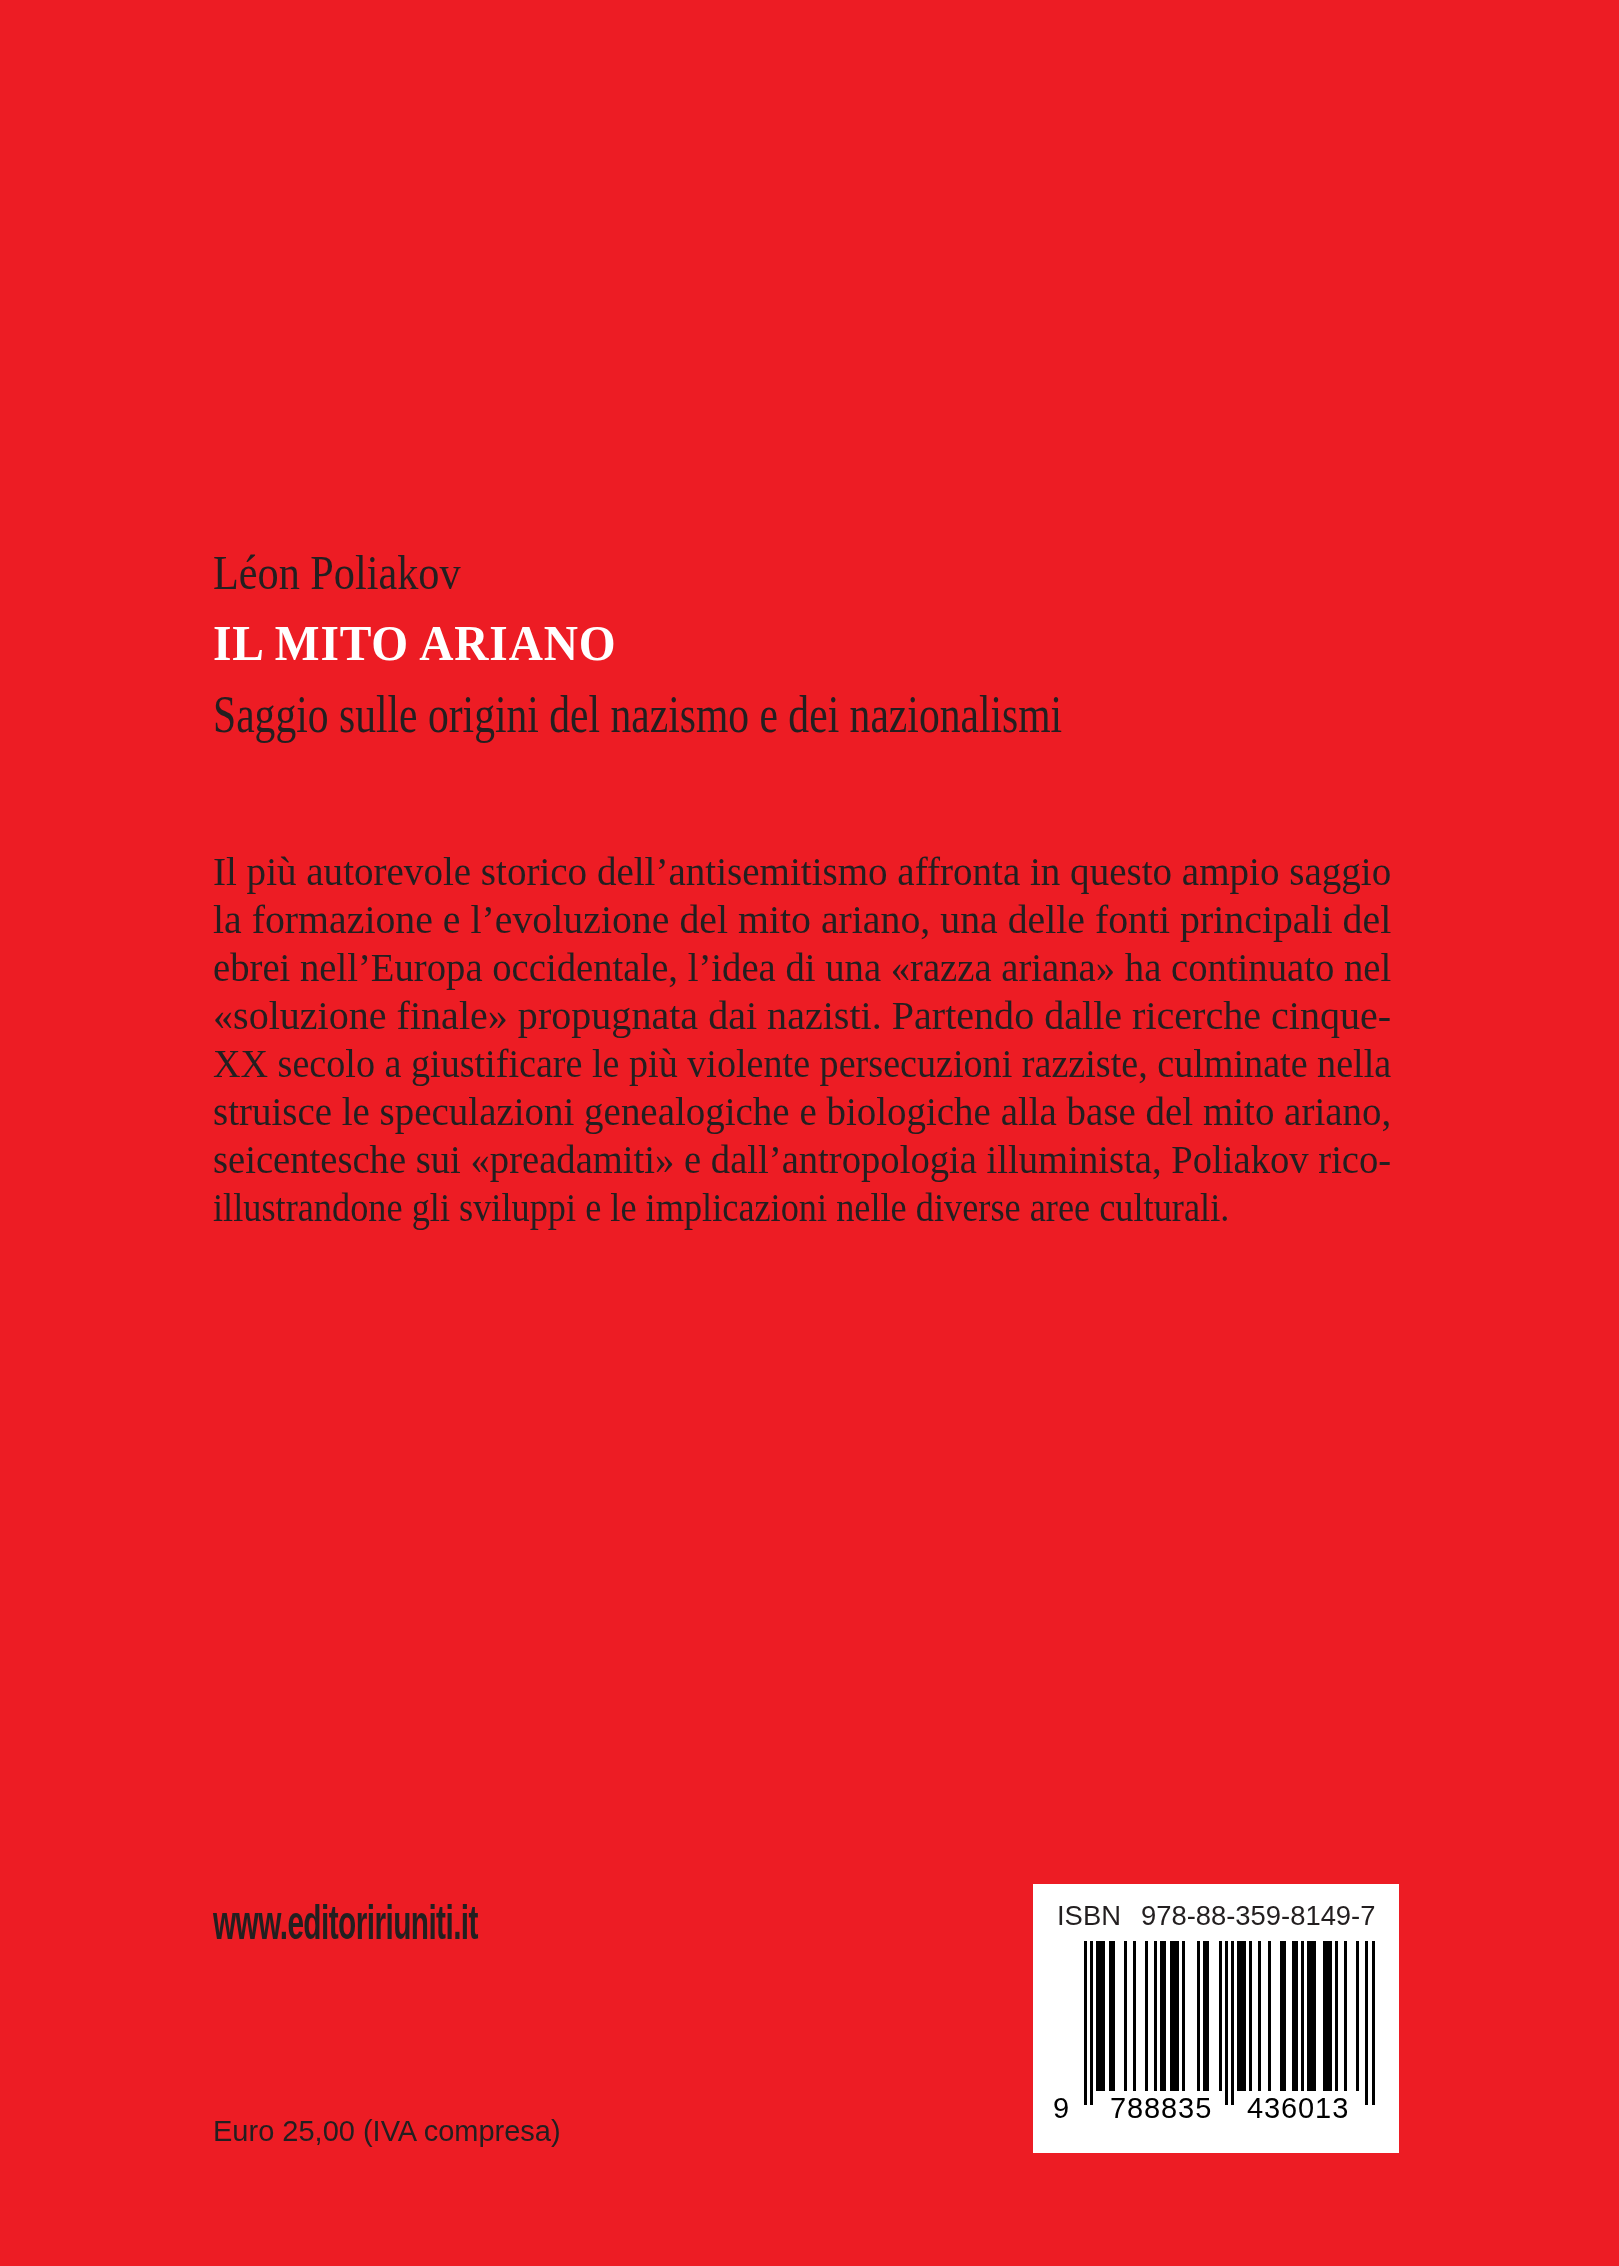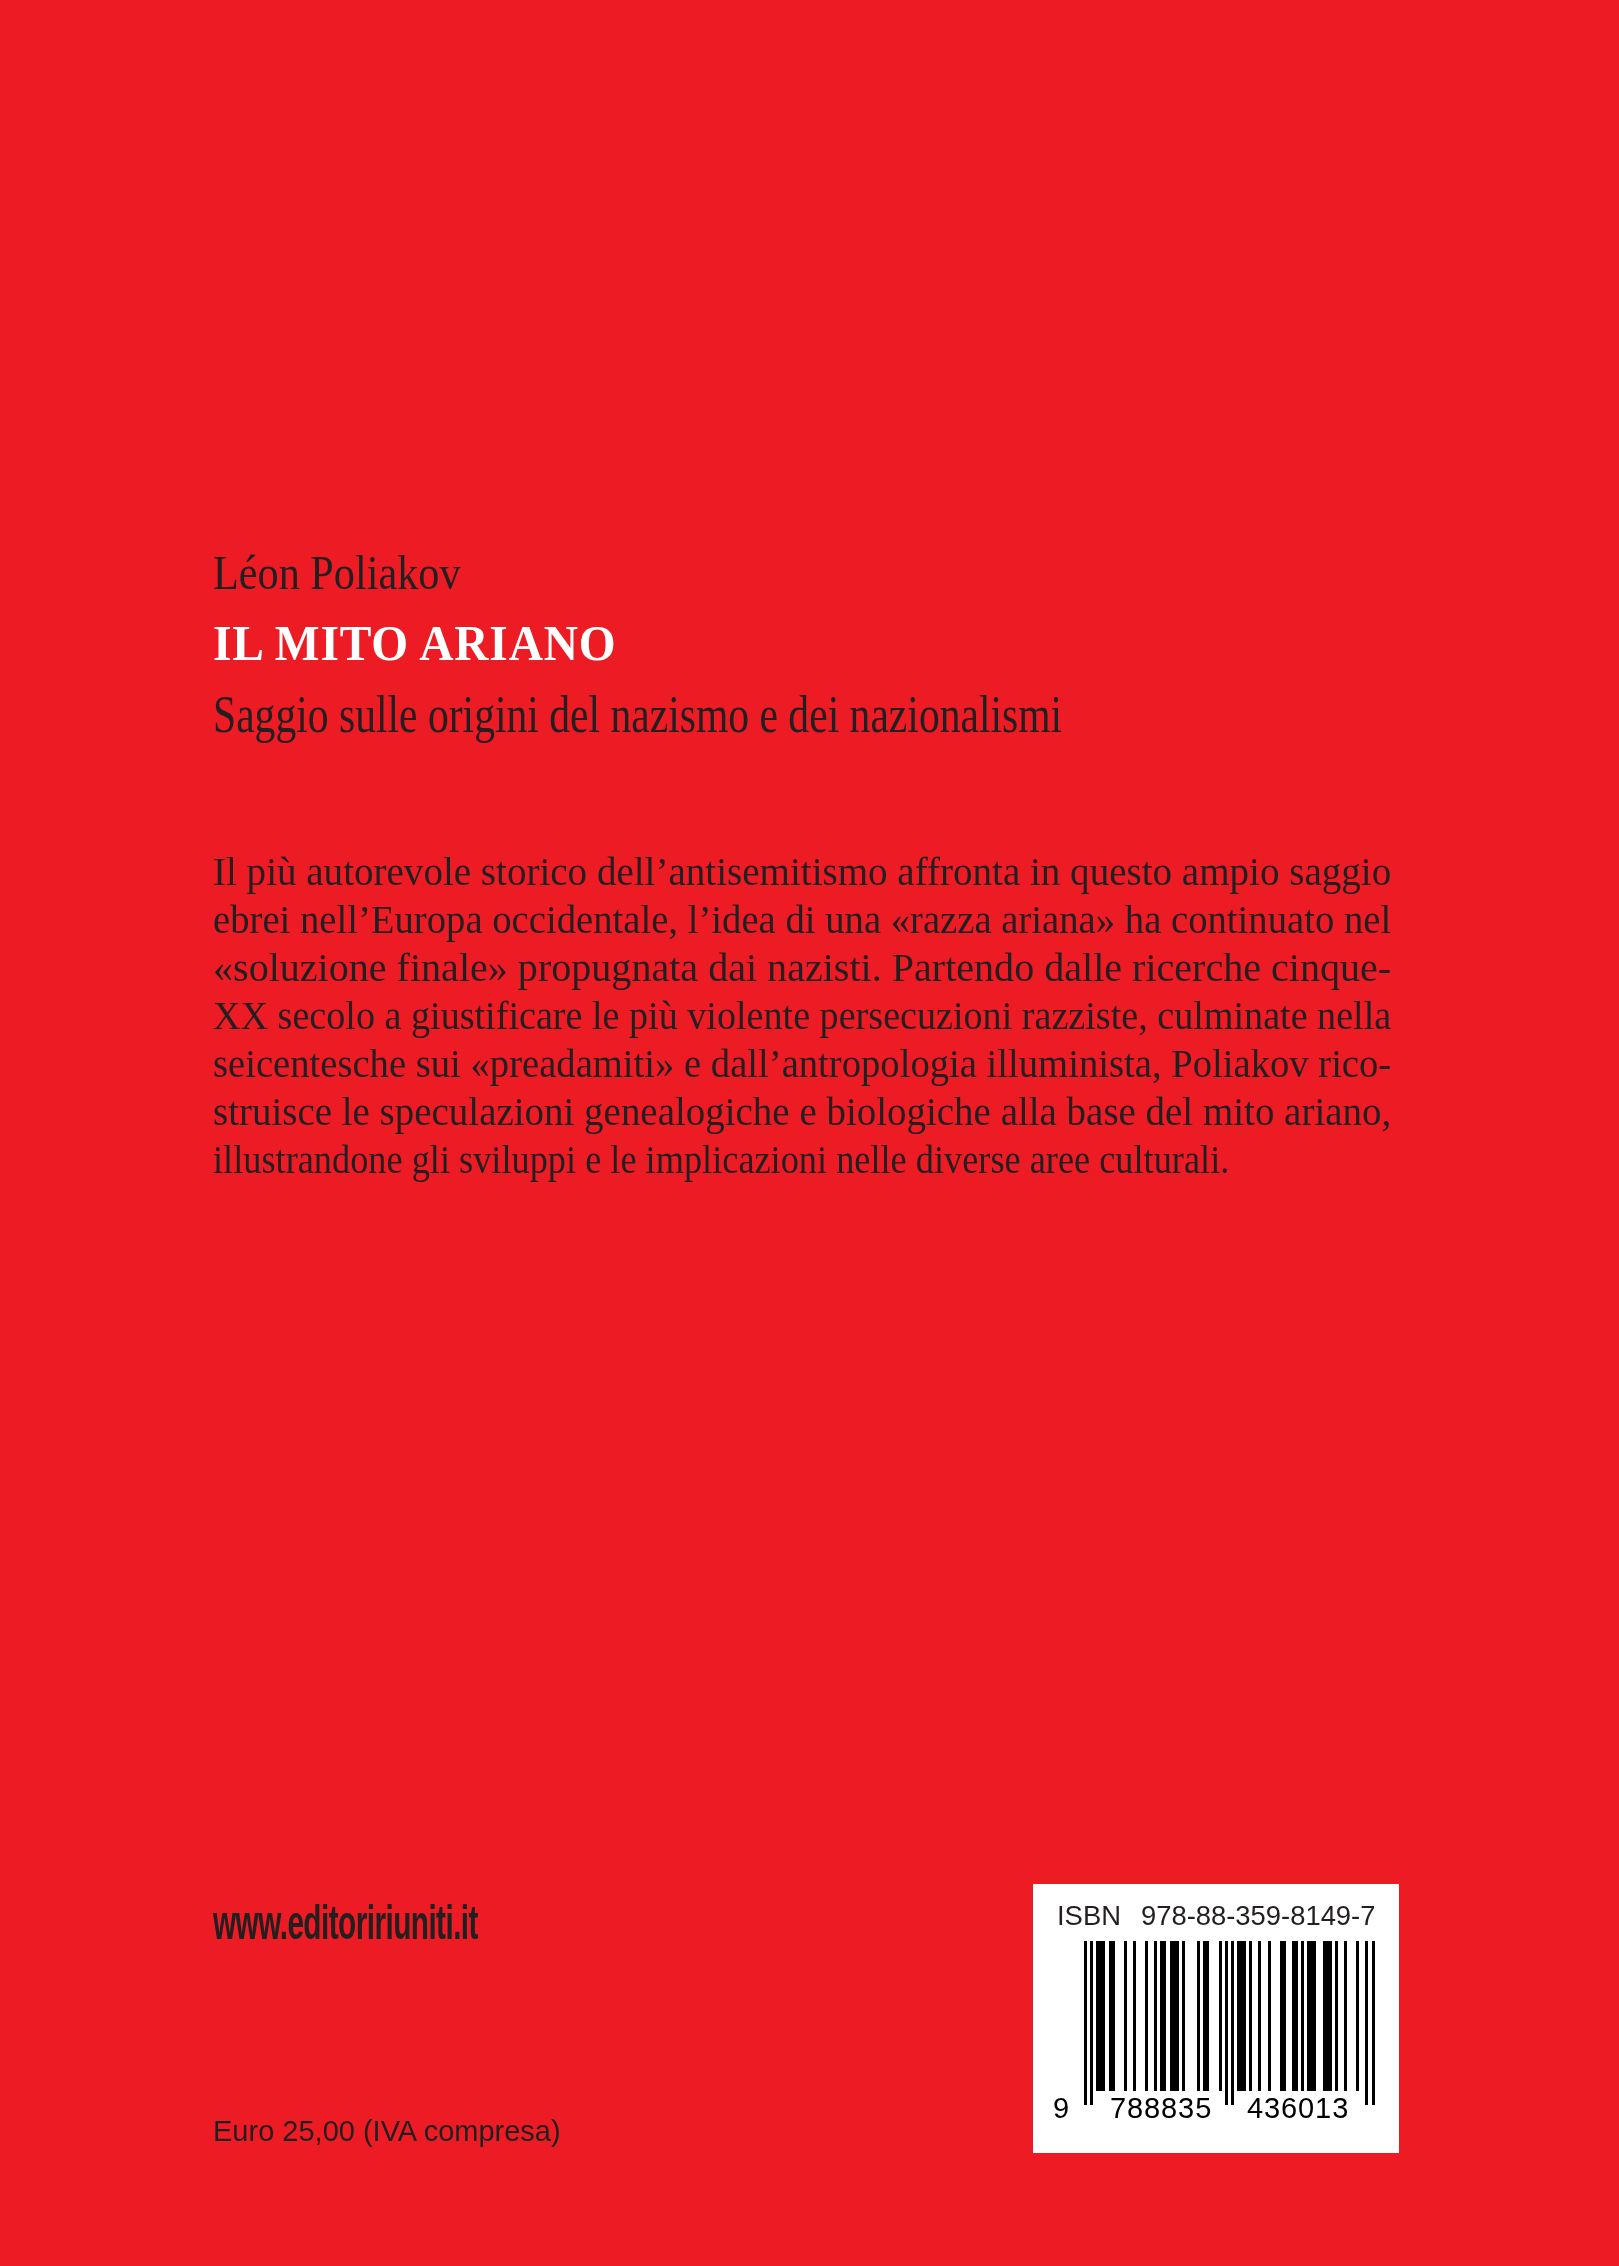--- a/index.html
+++ b/index.html
@@ -77,25 +77,26 @@
 <body>
 
 <div>
 
   <div class="author serif">Léon Poliakov</div>
   <div class="title serif">IL MITO ARIANO</div>
   <div class="subtitle serif">Saggio sulle origini del nazismo e dei nazionalismi</div>
 
   <div class="blurb serif">
     <div class="blurb-line"><span style="transform: scaleX(0.9763);">Il più autorevole storico dell’antisemitismo affronta in questo ampio saggio</span></div>
+    <div class="blurb-line"><span style="transform: scaleX(0.9951);">la formazione e l’evoluzione del mito ariano, una delle fonti principali del</span></div>
     <div class="blurb-line"><span style="transform: scaleX(0.9671);">ebrei nell’Europa occidentale, l’idea di una «razza ariana» ha continuato nel</span></div>
     <div class="blurb-line"><span style="transform: scaleX(1.0017);">«soluzione finale» propugnata dai nazisti. Partendo dalle ricerche cinque-</span></div>
     <div class="blurb-line"><span style="transform: scaleX(0.9531);">XX secolo a giustificare le più violente persecuzioni razziste, culminate nella</span></div>
+    <div class="blurb-line"><span style="transform: scaleX(0.9741);">struisce le speculazioni genealogiche e biologiche alla base del mito ariano,</span></div>
     <div class="blurb-line"><span style="transform: scaleX(0.966);">seicentesche sui «preadamiti» e dall’antropologia illuminista, Poliakov rico-</span></div>
-    <div class="blurb-line"><span style="transform: scaleX(0.9741);">struisce le speculazioni genealogiche e biologiche alla base del mito ariano,</span></div>
     <div class="blurb-line"><span style="transform: scaleX(0.9077);">illustrandone gli sviluppi e le implicazioni nelle diverse aree culturali.</span></div>
   </div>
 
   <div class="website sans">www.editoririuniti.it</div>
   <div class="price sans">Euro 25,00 (IVA compresa)</div>
 
   <div class="isbn-box sans">
     <div class="isbn-label">
       <span>ISBN</span><span class="gap"></span><span>978-88-359-8149-7</span>
     </div>

